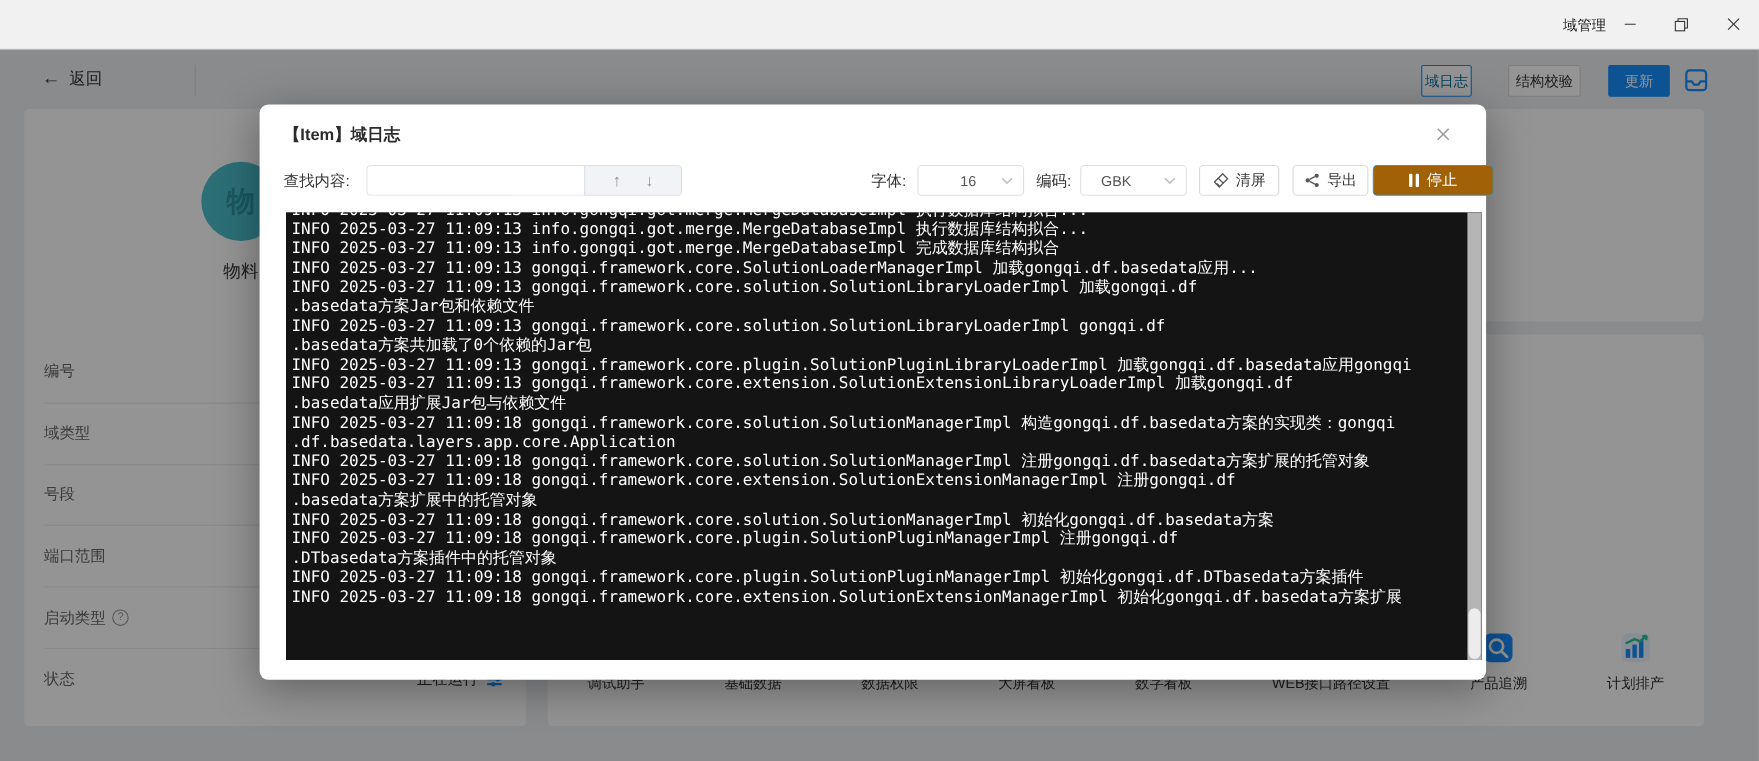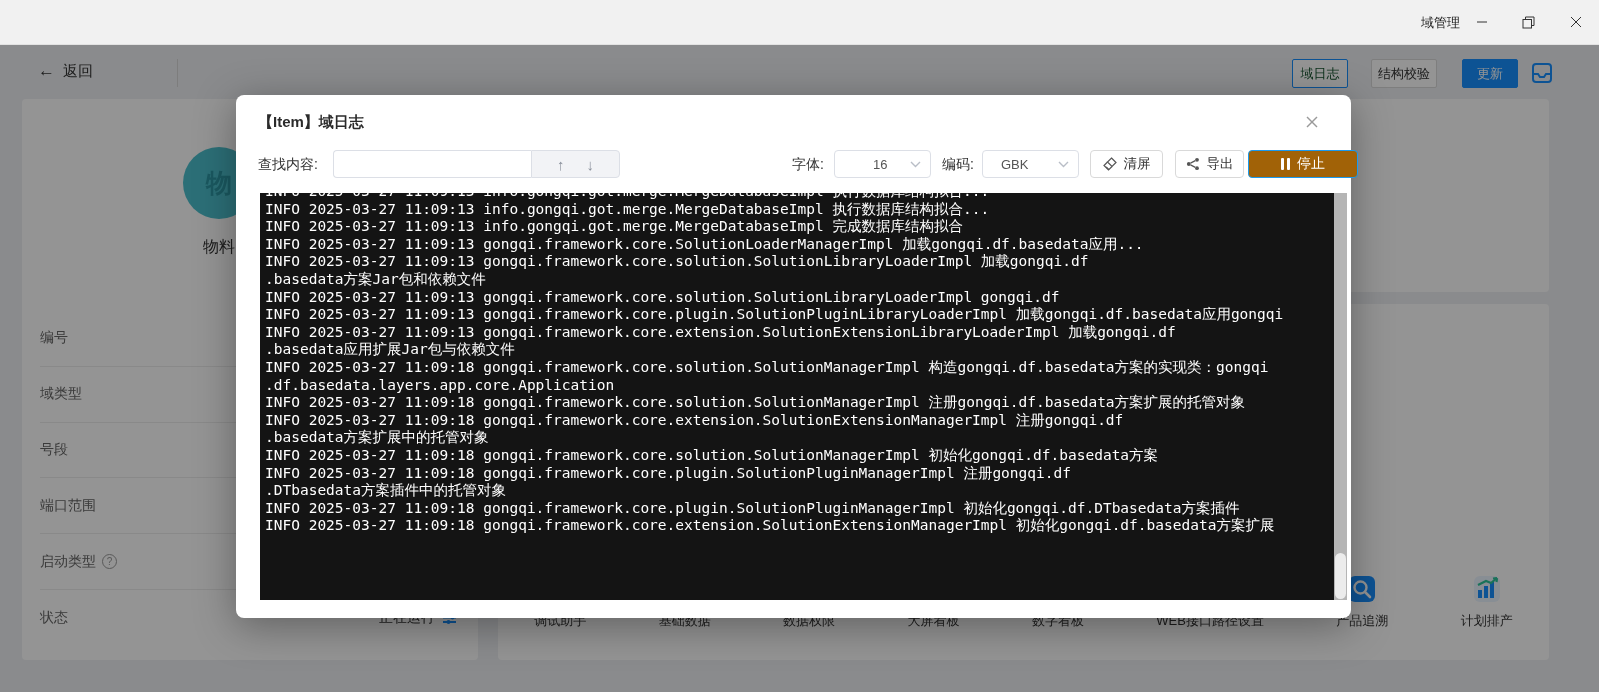--- a/index.html
+++ b/index.html
@@ -21,21 +21,21 @@
 
   
   .page { position:absolute; left:0; top:45px; width:1599px; height:647px; background:#eef0f3; }
   .back-bar { position:absolute; left:38px; top:16px; font-size:15px; color:#333;
     display:flex; align-items:center; gap:8px; cursor:pointer; }
   .back-arrow { font-size:17px; color:#333; }
   .top-divider { position:absolute; left:177px; top:14px; width:1px; height:28px; background:#d8d8d8; }
   .bg-btn { position:absolute; top:14px; height:29px; border-radius:2px; font-size:13px;
     display:flex; align-items:center; justify-content:center; cursor:pointer; background:#fff;
     border:1px solid #d9d9d9; color:#333; }
-  .btn-domain-log { left:1292px; width:56px; border-color:#1890ff; color:#14532d; }
+  .btn-domain-log { left:1292px; width:46px; border-color:#1890ff; color:#0369a1; }
   .btn-structure  { left:1371px; width:66px; }
   .btn-update     { left:1462px; width:56px; background:#1890ff; border-color:#1890ff; color:#fff; }
   .save-icon { position:absolute; left:1531px; top:17px; width:22px; height:22px; cursor:pointer; }
 
   .card { position:absolute; background:#fff; border-radius:4px; }
   .left-card { left:22px; top:54px; width:456px; height:561px; }
   .avatar { position:absolute; left:161px; top:48px; width:72px; height:72px; border-radius:50%;
     background:#4cc0cd; display:flex; align-items:center; justify-content:center;
     color:#2e98a5; font-size:26px; font-weight:bold; }
   .entity-name { position:absolute; left:0; top:138px; width:394px; text-align:center;
@@ -332,20 +332,21 @@
 
   <div class="log-wrap">
     <div class="log-text">
         <div class="log-line partial">INFO 2025-03-27 11:09:13 info.gongqi.got.merge.MergeDatabaseImpl 执行数据库结构拟合...</div>
         <div class="log-line">INFO 2025-03-27 11:09:13 info.gongqi.got.merge.MergeDatabaseImpl 执行数据库结构拟合...</div>
         <div class="log-line">INFO 2025-03-27 11:09:13 info.gongqi.got.merge.MergeDatabaseImpl 完成数据库结构拟合</div>
         <div class="log-line">INFO 2025-03-27 11:09:13 gongqi.framework.core.SolutionLoaderManagerImpl 加载gongqi.df.basedata应用...</div>
         <div class="log-line">INFO 2025-03-27 11:09:13 gongqi.framework.core.solution.SolutionLibraryLoaderImpl 加载gongqi.df</div>
         <div class="log-line">.basedata方案Jar包和依赖文件</div>
         <div class="log-line">INFO 2025-03-27 11:09:13 gongqi.framework.core.solution.SolutionLibraryLoaderImpl gongqi.df</div>
+        <div class="log-line">.basedata方案共加载了0个依赖的Jar包</div>
         <div class="log-line">INFO 2025-03-27 11:09:13 gongqi.framework.core.plugin.SolutionPluginLibraryLoaderImpl 加载gongqi.df.basedata应用gongqi</div>
         <div class="log-line">INFO 2025-03-27 11:09:13 gongqi.framework.core.extension.SolutionExtensionLibraryLoaderImpl 加载gongqi.df</div>
         <div class="log-line">.basedata应用扩展Jar包与依赖文件</div>
         <div class="log-line">INFO 2025-03-27 11:09:18 gongqi.framework.core.solution.SolutionManagerImpl 构造gongqi.df.basedata方案的实现类：gongqi</div>
         <div class="log-line">.df.basedata.layers.app.core.Application</div>
         <div class="log-line">INFO 2025-03-27 11:09:18 gongqi.framework.core.solution.SolutionManagerImpl 注册gongqi.df.basedata方案扩展的托管对象</div>
         <div class="log-line">INFO 2025-03-27 11:09:18 gongqi.framework.core.extension.SolutionExtensionManagerImpl 注册gongqi.df</div>
         <div class="log-line">.basedata方案扩展中的托管对象</div>
         <div class="log-line">INFO 2025-03-27 11:09:18 gongqi.framework.core.solution.SolutionManagerImpl 初始化gongqi.df.basedata方案</div>
         <div class="log-line">INFO 2025-03-27 11:09:18 gongqi.framework.core.plugin.SolutionPluginManagerImpl 注册gongqi.df</div>

